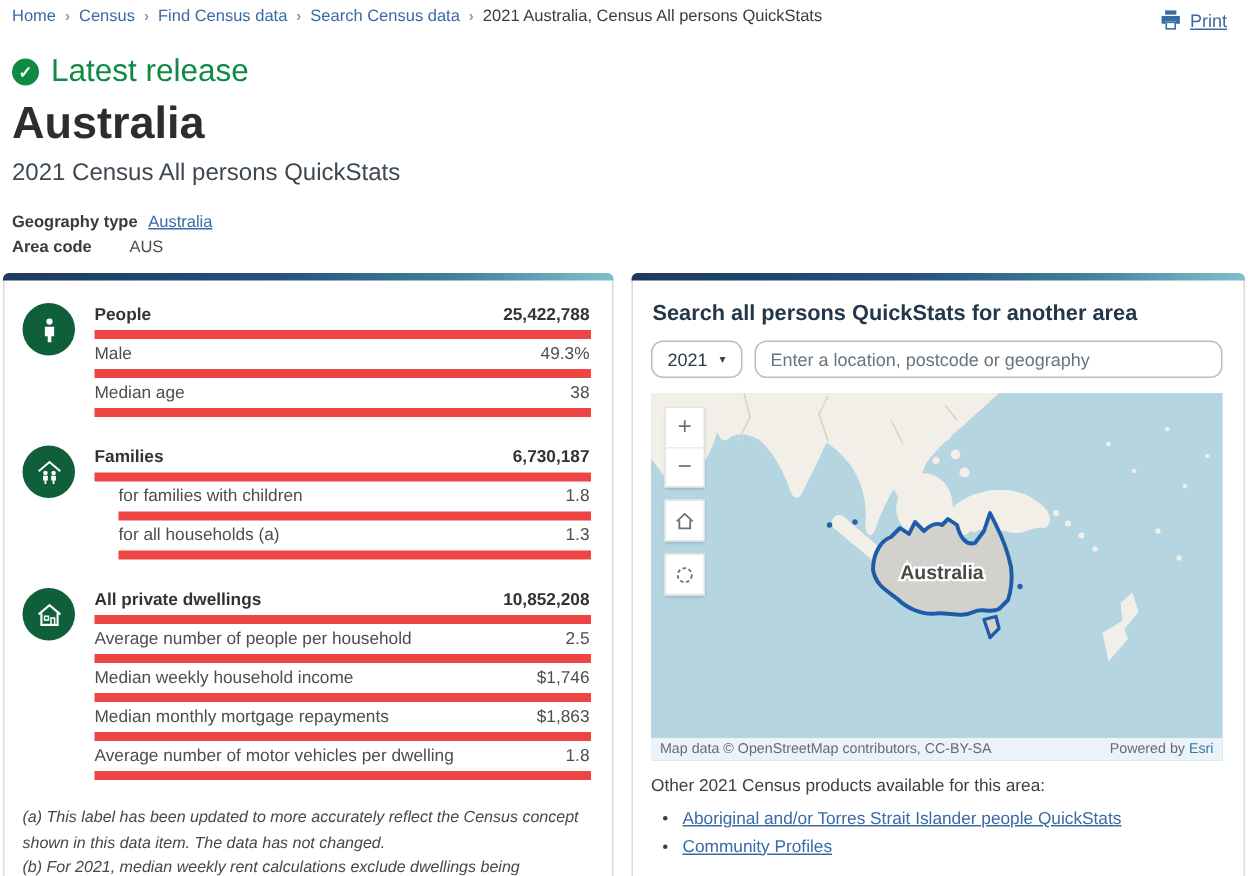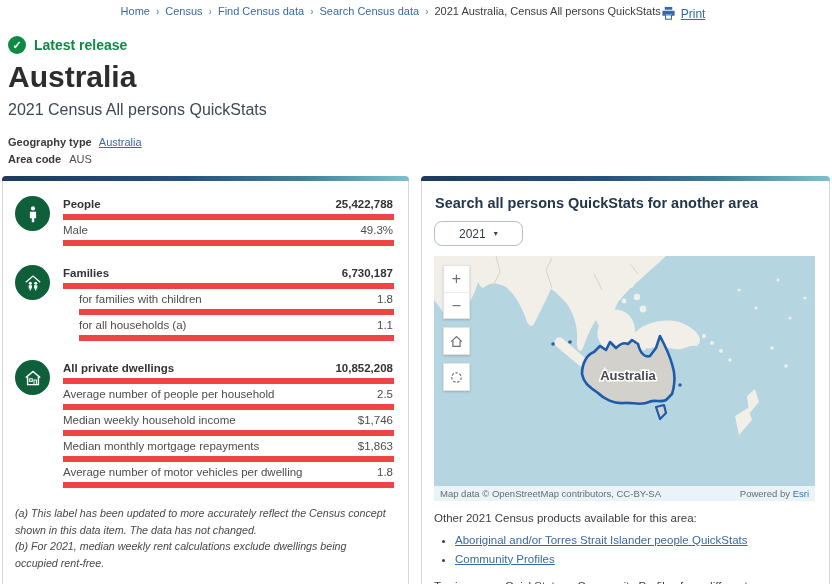--- a/index.html
+++ b/index.html
@@ -2,39 +2,39 @@
 <html><head>
 <meta charset="utf-8">
 <title>2021 Australia, Census All persons QuickStats</title>
 <style>
   *{box-sizing:border-box}
   html,body{margin:0;padding:0}
   body{width:832px;height:584px;overflow:hidden;background:#fff;color:#333;
        font-family:"Liberation Sans",sans-serif}
 
   
-  .topbar{display:flex;justify-content:center;align-items:flex-start;padding:5px 14px 0 8px}
+  .topbar{display:flex;justify-content:space-between;align-items:flex-start;padding:5px 14px 0 8px}
   .crumbs{font-size:11px;color:#3d3d3d;display:flex;align-items:center;gap:6px;white-space:nowrap}
   .crumbs a{color:#3a6aa4;text-decoration:none;cursor:pointer}
   .crumbs .sep{color:#7d9ec0;font-size:10px;font-weight:700}
   .crumbs .current{color:#3c3c3c}
   .print{display:flex;align-items:center;gap:5px;cursor:pointer;margin-top:1px}
   .print span{color:#3a6aa4;font-size:12px;text-decoration:underline}
 
   
   .badge{display:flex;align-items:center;gap:8px;margin:15px 0 0 8px}
   .badge .check{width:18px;height:18px;border-radius:50%;background:#0e8a44;color:#fff;
                 display:flex;align-items:center;justify-content:center;font-size:11px;font-weight:700}
-  .badge .label{color:#0e8a44;font-size:14px;font-weight:700}
+  .badge .label{color:#0e8a44;font-size:21px;font-weight:400}
   h1{margin:6px 0 0 8px;font-size:30px;font-weight:700;color:#2d2d2d}
   .subtitle{margin:7px 0 0 8px;font-size:16px;color:#3e4852}
   .meta{margin:15px 0 0 8px;font-size:11px;line-height:1.5;color:#4c4c4c}
   .meta b{color:#3a3a3a}
   .meta a{color:#3a6aa4;text-decoration:underline;cursor:pointer;margin-left:4px}
-  .meta .val{margin-left:5px}
+  .meta .val{margin-left:22px}
 
   
   .panels{display:flex;gap:12px;padding:0 2px;margin-top:9px;align-items:flex-start}
   .panel{background:#fff;border:1px solid #d9d9d9;border-radius:5px;min-height:424px}
   .panel-top{height:5px;border-radius:4px 4px 0 0;margin:-1px -1px 0 -1px;
              background:linear-gradient(90deg,#1d3a5e 0%,#27517d 45%,#418199 74%,#7fc0cc 100%)}
   .panel.left{width:407px;flex:none}
   .panel.right{flex:1}
   .panel-inner{padding:13px 14px 10px 12px}
 
@@ -48,21 +48,21 @@
   .srow.head{font-weight:700;color:#333}
   .srow.indent{margin-left:16px}
   .srow .v{text-align:left;white-space:nowrap}
   .footnotes{font-size:10.7px;font-style:italic;color:#484848;line-height:1.55;margin-top:2px;padding-right:4px}
   .footnotes p{margin:0}
 
   
   .sp-title{font-size:14.5px;font-weight:700;color:#24364a;margin:1px 0 10px 1px}
   .search-row{display:flex;gap:8px}
   .year-dd{flex:none;display:flex;align-items:center;gap:8px;border:1px solid #b6bfc9;border-radius:8px;
-           padding:0 24px;height:25px;font-size:12px;color:#2e3c4e;cursor:pointer;background:#fff}
+           padding:0 10px;height:25px;font-size:12px;color:#2e3c4e;cursor:pointer;background:#fff}
   .caret{font-size:8px;color:#444}
   .loc-input{flex:1;border:1px solid #b6bfc9;border-radius:8px;height:25px;padding:0 10px;
              font-size:12px;color:#333;outline:none;font-family:"Liberation Sans",sans-serif}
   .loc-input::placeholder{color:#68747f}
 
   
   .map{position:relative;margin-top:10px;height:245px;background:#b5d5e1;overflow:hidden;cursor:grab}
   .map svg.base{position:absolute;left:0;top:0;width:100%;height:100%}
   .ctrls{position:absolute;top:9px;left:9px;display:flex;flex-direction:column;gap:8px;z-index:2}
   .ctrl-box{background:#fff;border:1px solid #e3e3e3;box-shadow:0 1px 2px rgba(0,0,0,.18);width:27px}
@@ -140,20 +140,24 @@
         </div>
         <div class="stat-table">
           <div class="srow head">
             <span>People</span>
             <span class="v">25,422,788</span>
           </div>
           <div class="srow">
             <span>Male</span>
             <span class="v">49.3%</span>
           </div>
+          <div class="srow">
+            <span>Median age</span>
+            <span class="v">38</span>
+          </div>
         </div>
       </div>
 
       <div class="stat-section">
         <div class="stat-icon">
           <svg width="20" height="20" viewBox="0 0 20 20">
             <path d="M2.8 9.2 L10 3 L17.2 9.2" stroke="#fff" stroke-width="1.3" fill="none"></path>
             <circle cx="7.3" cy="10.3" r="1.5" fill="#fff"></circle>
             <path d="M5.7 12.2 h3.2 v3.2 h-1 v2.2 h-1.2 v-2.2 h-1 z" fill="#fff"></path>
             <circle cx="12.7" cy="10.3" r="1.5" fill="#fff"></circle>
@@ -164,21 +168,21 @@
           <div class="srow head">
             <span>Families</span>
             <span class="v">6,730,187</span>
           </div>
           <div class="srow indent">
             <span>for families with children</span>
             <span class="v">1.8</span>
           </div>
           <div class="srow indent">
             <span>for all households (a)</span>
-            <span class="v">1.1</span>
+            <span class="v">1.3</span>
           </div>
         </div>
       </div>
 
       <div class="stat-section">
         <div class="stat-icon">
           <svg width="20" height="20" viewBox="0 0 20 20">
             <path d="M2.8 9.6 L10 3.4 L17.2 9.6" stroke="#fff" stroke-width="1.4" fill="none"></path>
             <path d="M4.6 8.8 V16.6 H15.4 V8.8" stroke="#fff" stroke-width="1.4" fill="none"></path>
             <rect x="6.7" y="10.8" width="2.6" height="2.6" stroke="#fff" stroke-width="1" fill="none"></rect>
@@ -219,20 +223,21 @@
   <section class="panel right">
     <div class="panel-top"></div>
     <div class="panel-inner">
       <div class="sp-title">Search all persons QuickStats for another area</div>
 
       <div class="search-row">
         <div class="year-dd">
           <span>2021</span>
           <span class="caret">▾</span>
         </div>
+        <input class="loc-input" type="text" placeholder="Enter a location, postcode or geography" style="">
       </div>
 
       <div class="map">
         <svg class="base" viewBox="0 0 381 245" preserveAspectRatio="none">
           <rect x="0" y="0" width="381" height="245" fill="#b5d5e1"></rect>
 
           <path fill="#f2efe9" d="M0 0 H232
             C224 8 216 14 208 22 C200 28 192 36 184 46 C180 54 178 62 172 70
             C168 74 164 70 162 64 C158 70 154 78 149 92 C146 98 142 94 143 84
             C144 72 140 58 133 48 C128 42 122 36 117 33

